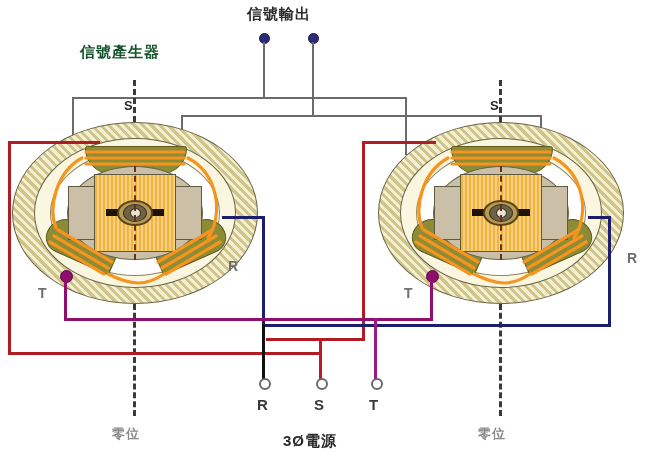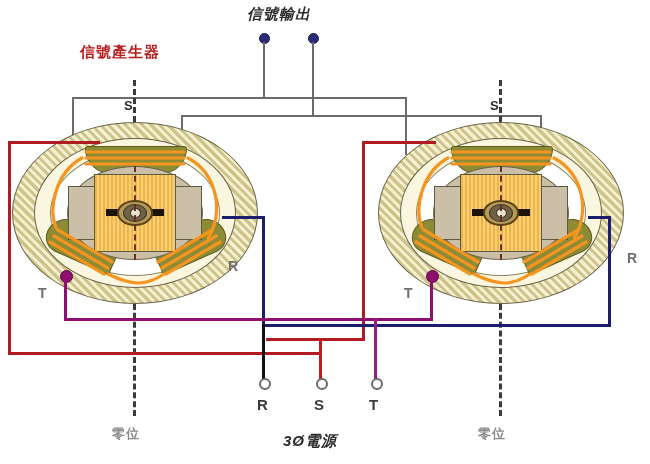--- a/index.html
+++ b/index.html
@@ -3,23 +3,23 @@
 <meta charset="utf-8">
 <style>
   html,body{margin:0;padding:0;background:#ffffff;}
   body{
     font-family:"Liberation Sans","DejaVu Sans",sans-serif;
     width:650px;height:464px;overflow:hidden;
   }
   #stage{position:relative;width:650px;height:464px;background:#fff;}
 
   
-  .lbl{position:absolute;white-space:nowrap;color:#b91c1c;}
+  .lbl{position:absolute;white-space:nowrap;color:#14532d;}
   .lbl-cjk{font-size:15px;font-weight:bold;letter-spacing:1px;}
-  .lbl-title{color:#2b2b2b;font-style:italic;}
+  .lbl-title{color:#2b2b2b;}
   .lbl-phase{color:#3a3a3a;font-size:15px;font-weight:bold;}
   .lbl-term{color:#6f6f6f;font-size:14px;font-weight:bold;}
   .lbl-s{color:#2b2b2b;font-size:13px;font-weight:bold;}
   .lbl-zero{color:#8a8a8a;font-size:13px;font-weight:bold;letter-spacing:1px;}
 
   
   .w{position:absolute;}
   .h{height:0;border-top-style:solid;}
   .v{width:0;border-left-style:solid;}
 

